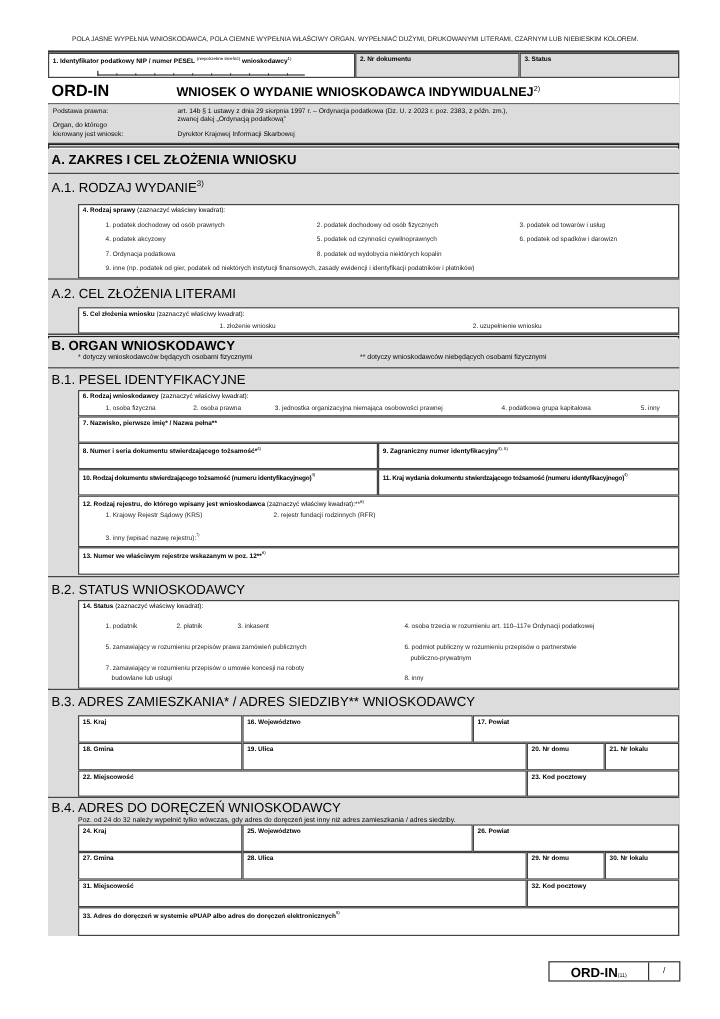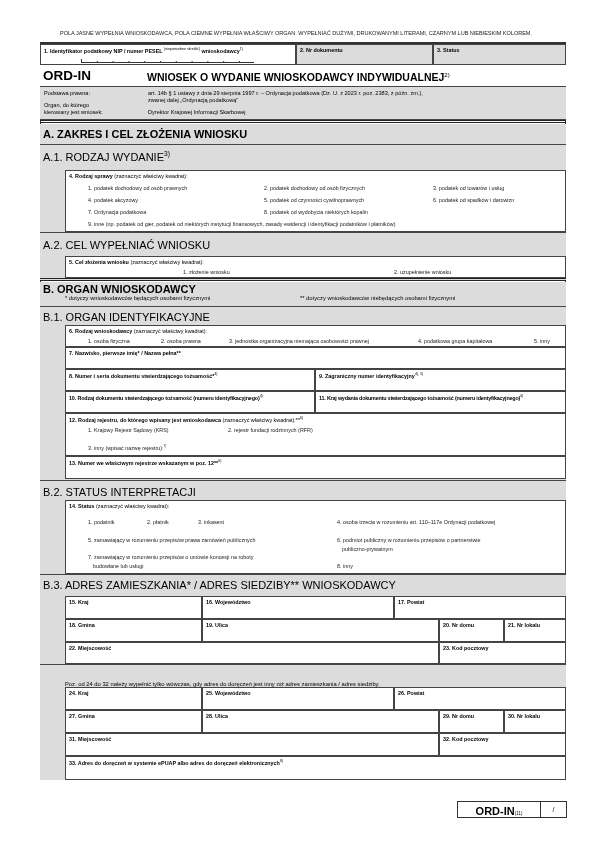--- a/index.html
+++ b/index.html
@@ -34,21 +34,21 @@
 </div>
 <div class="cell gray" style="left:296px;top:44px;width:137px;height:21px;">
   <div class="lbl">2. Nr dokumentu</div>
 </div>
 <div class="cell gray" style="left:433px;top:44px;width:133px;height:21px;">
   <div class="lbl">3. Status</div>
 </div>
 
 <div class="abs white" style="left:40px;top:65px;width:526px;height:22px;border-bottom:0.8px solid #444;">
   <div class="abs" style="left:3px;top:3px;font-size:13.5px;font-weight:bold;">ORD-IN</div>
-  <div class="abs" style="left:107px;top:6px;font-size:10.5px;font-weight:bold;white-space:nowrap;"><span>WNIOSEK O WYDANIE WNIOSKODAWCY INDYWIDUALNEJ</span><sup style="font-weight:normal;font-size:6px;">2)</sup></div>
+  <div class="abs" style="left:107px;top:6px;font-size:10.5px;font-weight:bold;white-space:nowrap;"><span>WNIOSEK O WYDANIE WNIOSKODAWCA INDYWIDUALNEJ</span><sup style="font-weight:normal;font-size:6px;">2)</sup></div>
 </div>
 
 <div class="abs gray" style="left:40px;top:87px;width:526px;height:33px;border-bottom:0.8px solid #444;">
   <div class="abs" style="left:4px;top:3px;font-size:5.6px;">Podstawa prawna:</div>
   <div class="abs" style="left:108px;top:3px;font-size:5.6px;white-space:nowrap;">art. 14b § 1 ustawy z dnia 29 sierpnia 1997 r. – Ordynacja podatkowa (Dz. U. z 2023 r. poz. 2383, z późn. zm.),</div>
   <div class="abs" style="left:108px;top:10px;font-size:5.6px;white-space:nowrap;">zwanej dalej „Ordynacją podatkową”</div>
   <div class="abs" style="left:4px;top:15px;font-size:5.6px;">Organ, do którego</div>
   <div class="abs" style="left:4px;top:22px;font-size:5.6px;">kierowany jest wniosek:</div>
   <div class="abs" style="left:108px;top:22px;font-size:5.6px;">Dyrektor Krajowej Informacji Skarbowej</div>
 </div>
@@ -66,37 +66,37 @@
   <div class="opt" style="left:367px;top:14px;">3. podatek od towarów i usług</div>
   <div class="opt" style="left:22px;top:26px;">4. podatek akcyzowy</div>
   <div class="opt" style="left:198px;top:26px;">5. podatek od czynności cywilnoprawnych</div>
   <div class="opt" style="left:367px;top:26px;">6. podatek od spadków i darowizn</div>
   <div class="opt" style="left:22px;top:38px;">7. Ordynacja podatkowa</div>
   <div class="opt" style="left:198px;top:38px;">8. podatek od wydobycia niektórych kopalin</div>
   <div class="opt" style="left:22px;top:50px;">9. inne (np. podatek od gier, podatek od niektórych instytucji finansowych, zasady ewidencji i identyfikacji podatników i płatników)</div>
 </div>
 
 <div class="abs gray" style="left:40px;top:232px;width:526px;height:48px;border-top:0.8px solid #444;">
-  <div class="abs sub" style="left:3px;top:6px;">A.2. CEL WYPEŁNIAĆ WNIOSKU</div>
+  <div class="abs sub" style="left:3px;top:6px;">A.2. CEL ZŁOŻENIA LITERAMI</div>
 </div>
 <div class="cell white" style="left:65px;top:256px;width:501px;height:22px;">
   <div class="lbl"><span>5. Cel złożenia wniosku</span> <span class="n">(zaznaczyć właściwy kwadrat):</span></div>
   <div class="opt" style="left:117px;top:12px;">1. złożenie wniosku</div>
   <div class="opt" style="left:328px;top:12px;">2. uzupełnienie wniosku</div>
 </div>
 <div class="thickline" style="top:278px;"></div>
 
 <div class="abs gray" style="left:40px;top:282px;width:526px;height:24px;">
   <div class="abs sec-a" style="left:3px;top:1px;">B. ORGAN WNIOSKODAWCY</div>
   <div class="abs" style="left:25px;top:13px;font-size:5.8px;white-space:nowrap;">* dotyczy wnioskodawców będących osobami fizycznymi</div>
   <div class="abs" style="left:260px;top:13px;font-size:5.8px;white-space:nowrap;">** dotyczy wnioskodawców niebędących osobami fizycznymi</div>
 </div>
 
 <div class="abs gray" style="left:40px;top:306px;width:526px;height:174px;border-top:0.8px solid #444;">
-  <div class="abs sub" style="left:3px;top:4px;">B.1. ORGAN IDENTYFIKACYJNE</div>
+  <div class="abs sub" style="left:3px;top:4px;">B.1. PESEL IDENTYFIKACYJNE</div>
 </div>
 <div class="cell white" style="left:65px;top:325px;width:501px;height:22px;">
   <div class="lbl"><span>6. Rodzaj wnioskodawcy</span> <span class="n">(zaznaczyć właściwy kwadrat):</span></div>
   <div class="opt" style="left:22px;top:12px;">1. osoba fizyczna</div>
   <div class="opt" style="left:95px;top:12px;">2. osoba prawna</div>
   <div class="opt" style="left:163px;top:12px;">3. jednostka organizacyjna niemająca osobowości prawnej</div>
   <div class="opt" style="left:352px;top:12px;">4. podatkowa grupa kapitałowa</div>
   <div class="opt" style="left:468px;top:12px;">5. inny</div>
 </div>
 <div class="cell white" style="left:65px;top:347px;width:501px;height:22px;">
@@ -118,21 +118,21 @@
   <div class="lbl"><span>12. Rodzaj rejestru, do którego wpisany jest wnioskodawca</span> <span class="n">(zaznaczyć właściwy kwadrat):**</span><sup>6)</sup></div>
   <div class="opt" style="left:22px;top:13px;">1. Krajowy Rejestr Sądowy (KRS)</div>
   <div class="opt" style="left:162px;top:13px;">2. rejestr fundacji rodzinnych (RFR)</div>
   <div class="opt" style="left:22px;top:30px;"><span>3. inny (wpisać nazwę rejestru):</span><sup>7)</sup></div>
 </div>
 <div class="cell white" style="left:65px;top:456px;width:501px;height:23px;">
   <div class="lbl"><span>13. Numer we właściwym rejestrze wskazanym w poz. 12**</span><sup>6)</sup></div>
 </div>
 
 <div class="abs gray" style="left:40px;top:480px;width:526px;height:94px;border-top:0.8px solid #444;">
-  <div class="abs sub" style="left:3px;top:5px;">B.2. STATUS INTERPRETACJI</div>
+  <div class="abs sub" style="left:3px;top:5px;">B.2. STATUS WNIOSKODAWCY</div>
 </div>
 <div class="cell white" style="left:65px;top:500px;width:501px;height:74px;">
   <div class="lbl"><span>14. Status</span> <span class="n">(zaznaczyć właściwy kwadrat):</span></div>
   <div class="opt" style="left:22px;top:18px;">1. podatnik</div>
   <div class="opt" style="left:81px;top:18px;">2. płatnik</div>
   <div class="opt" style="left:132px;top:18px;">3. inkasent</div>
   <div class="opt" style="left:271px;top:18px;">4. osoba trzecia w rozumieniu art. 110–117e Ordynacji podatkowej</div>
   <div class="opt" style="left:22px;top:36px;">5. zamawiający w rozumieniu przepisów prawa zamówień publicznych</div>
   <div class="opt" style="left:271px;top:36px;">6. podmiot publiczny w rozumieniu przepisów o partnerstwie</div>
   <div class="opt" style="left:276px;top:45px;">publiczno-prywatnym</div>
@@ -166,20 +166,21 @@
     <div class="lbl">21. Nr lokalu</div>
   </div>
 <div class="cell white" style="left:65px;top:642px;width:374px;height:22px;">
     <div class="lbl">22. Miejscowość</div>
   </div>
 <div class="cell white" style="left:439px;top:642px;width:127px;height:22px;">
     <div class="lbl">23. Kod pocztowy</div>
   </div>
 
 <div class="abs gray" style="left:40px;top:664px;width:526px;height:116px;border-top:0.8px solid #444;">
+  <div class="abs sub" style="left:3px;top:3px;">B.4. ADRES DO DORĘCZEŃ WNIOSKODAWCY</div>
   <div class="abs" style="left:25px;top:16px;font-size:5.8px;white-space:nowrap;">Poz. od 24 do 32 należy wypełnić tylko wówczas, gdy adres do doręczeń jest inny niż adres zamieszkania / adres siedziby.</div>
 </div>
 <div class="cell white" style="left:65px;top:687px;width:137px;height:23px;">
     <div class="lbl">24. Kraj</div>
   </div>
 <div class="cell white" style="left:202px;top:687px;width:192px;height:23px;">
     <div class="lbl">25. Województwo</div>
   </div>
 <div class="cell white" style="left:394px;top:687px;width:172px;height:23px;">
     <div class="lbl">26. Powiat</div>

